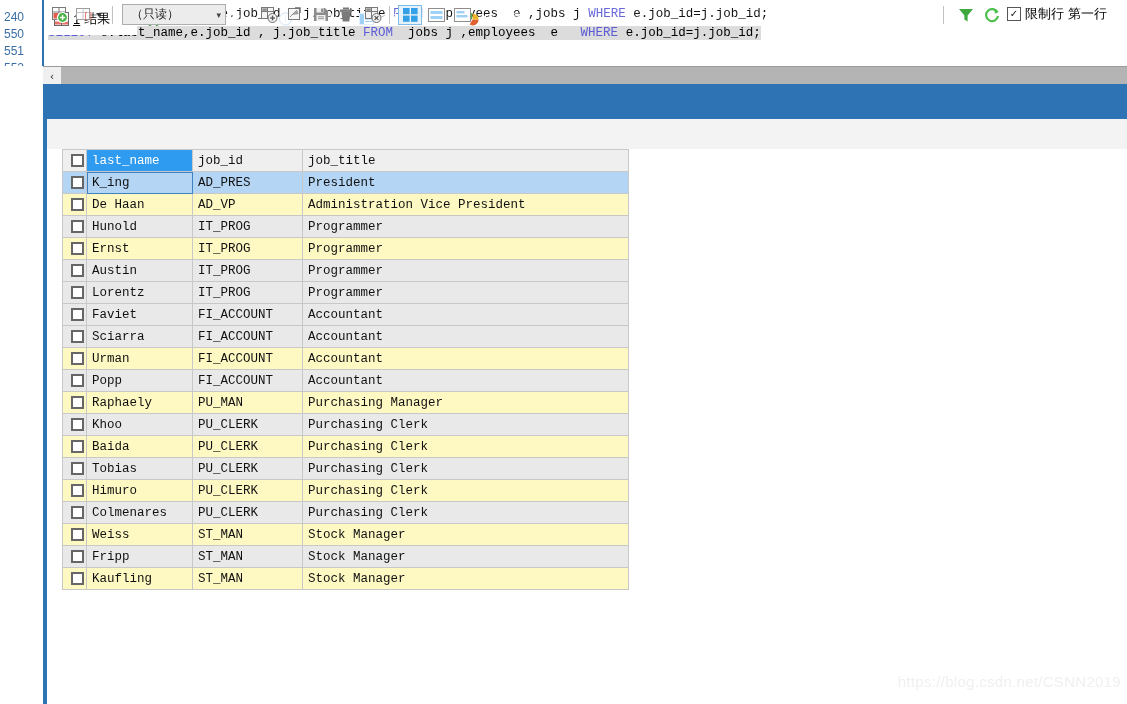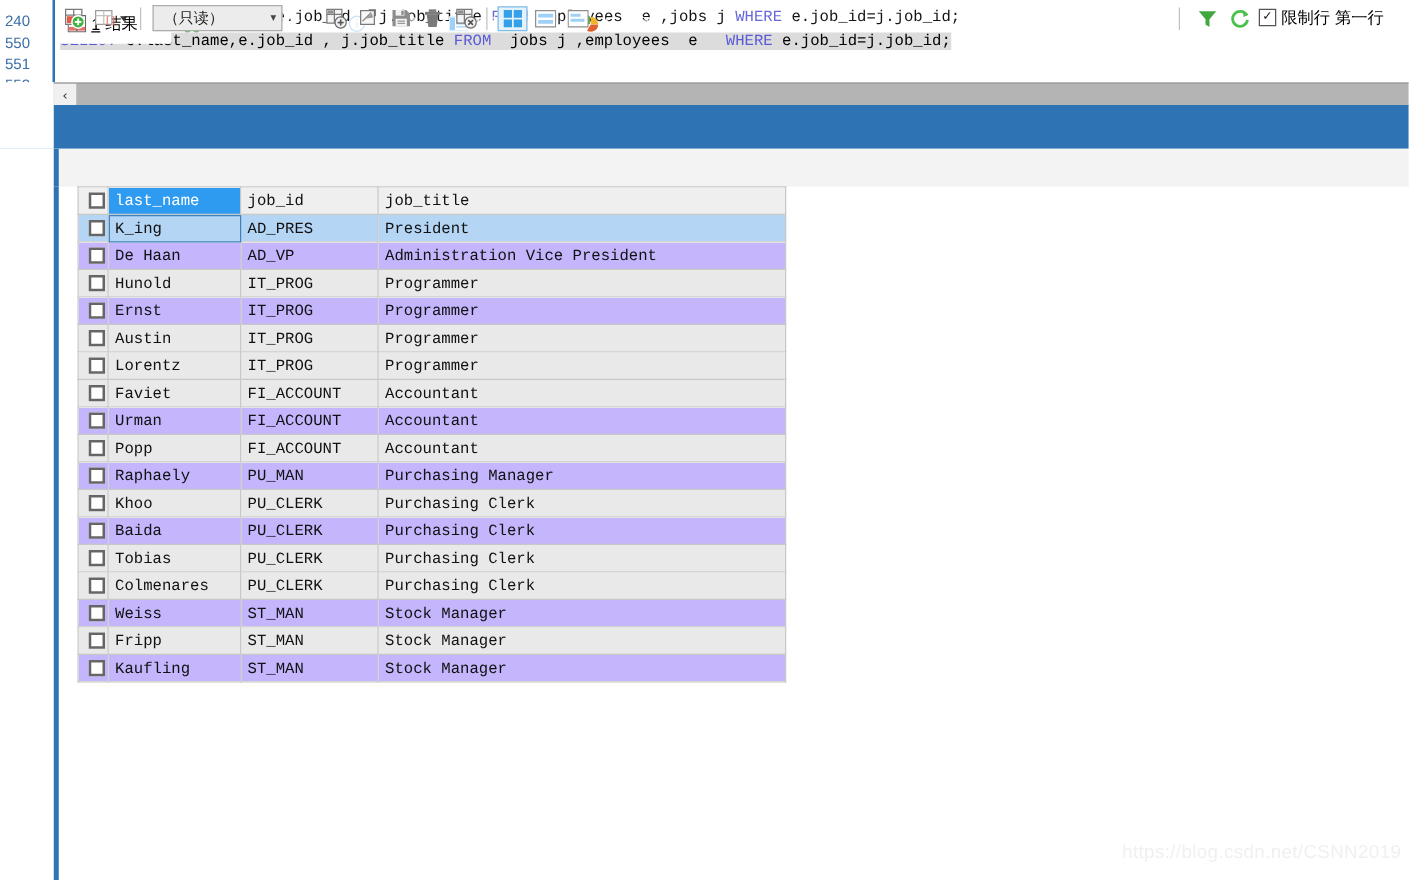--- a/index.html
+++ b/index.html
@@ -244,21 +244,21 @@
     text-align: center;
     background: #f1f1f1;
     border-left: none;
   }
   td.c-last { width: 106px; }
   td.c-job  { width: 110px; }
   td.c-title{ width: 326px; }
 
   tr.hdr td { background: #efefef; color: #111; }
   tr.hdr td.c-last { background: #2e9bf0; color: #ffffff; }
-  tr.odd td  { background: #c4b5fd; }
+  tr.odd td  { background: #fef9c3; }
   tr.even td { background: #e9e9e9; }
   tr.sel td  { background: #b4d5f4; }
   tr.sel td.c-last { background: #b4d5f4; outline: 1px solid #3b83c4; outline-offset: -1px; }
 
   .cbx {
     width: 13px; height: 13px;
     border: 2px solid #666;
     background: #fff;
     display: inline-block;
     vertical-align: middle;
@@ -550,20 +550,26 @@
         <td class="c-last">Lorentz</td>
         <td class="c-job">IT_PROG</td>
         <td class="c-title">Programmer</td>
       </tr>
       <tr class="even">
         <td class="cb"><span class="cbx"></span></td>
         <td class="c-last">Faviet</td>
         <td class="c-job">FI_ACCOUNT</td>
         <td class="c-title">Accountant</td>
       </tr>
+      <tr class="even">
+        <td class="cb"><span class="cbx"></span></td>
+        <td class="c-last">Sciarra</td>
+        <td class="c-job">FI_ACCOUNT</td>
+        <td class="c-title">Accountant</td>
+      </tr>
       <tr class="odd">
         <td class="cb"><span class="cbx"></span></td>
         <td class="c-last">Urman</td>
         <td class="c-job">FI_ACCOUNT</td>
         <td class="c-title">Accountant</td>
       </tr>
       <tr class="even">
         <td class="cb"><span class="cbx"></span></td>
         <td class="c-last">Popp</td>
         <td class="c-job">FI_ACCOUNT</td>
@@ -586,20 +592,26 @@
         <td class="c-last">Baida</td>
         <td class="c-job">PU_CLERK</td>
         <td class="c-title">Purchasing Clerk</td>
       </tr>
       <tr class="even">
         <td class="cb"><span class="cbx"></span></td>
         <td class="c-last">Tobias</td>
         <td class="c-job">PU_CLERK</td>
         <td class="c-title">Purchasing Clerk</td>
       </tr>
+      <tr class="odd">
+        <td class="cb"><span class="cbx"></span></td>
+        <td class="c-last">Himuro</td>
+        <td class="c-job">PU_CLERK</td>
+        <td class="c-title">Purchasing Clerk</td>
+      </tr>
       <tr class="even">
         <td class="cb"><span class="cbx"></span></td>
         <td class="c-last">Colmenares</td>
         <td class="c-job">PU_CLERK</td>
         <td class="c-title">Purchasing Clerk</td>
       </tr>
       <tr class="odd">
         <td class="cb"><span class="cbx"></span></td>
         <td class="c-last">Weiss</td>
         <td class="c-job">ST_MAN</td>

